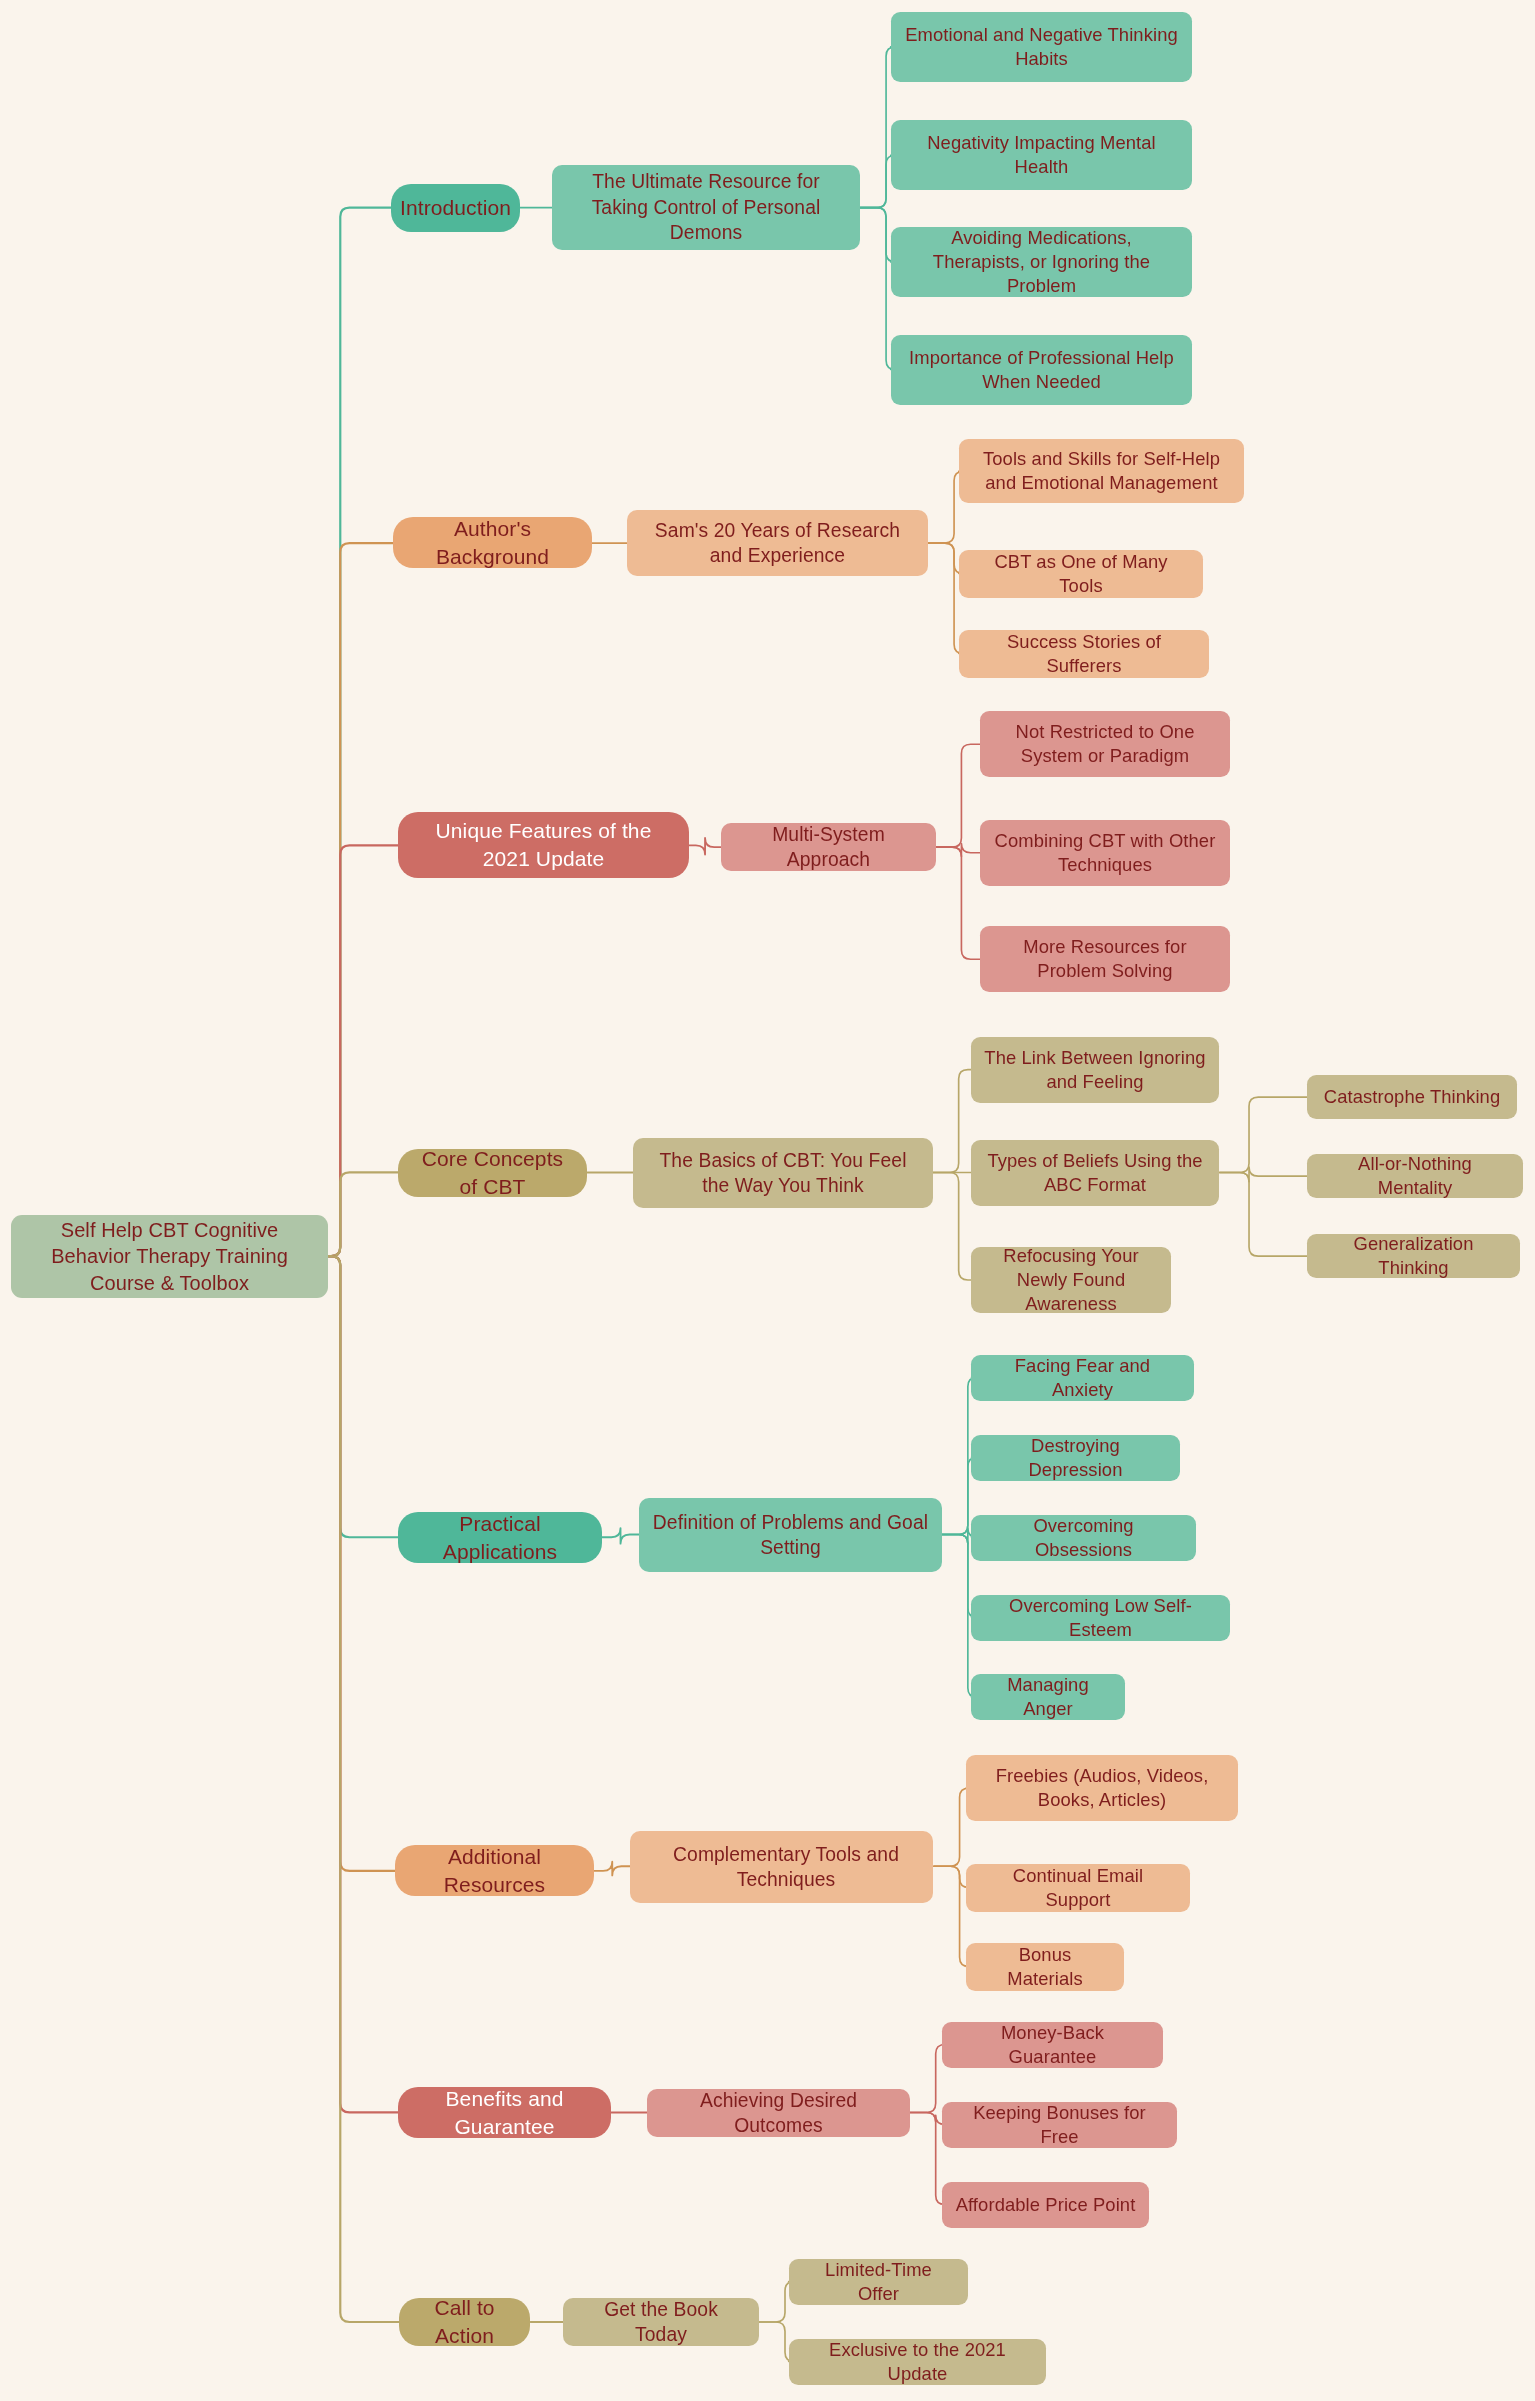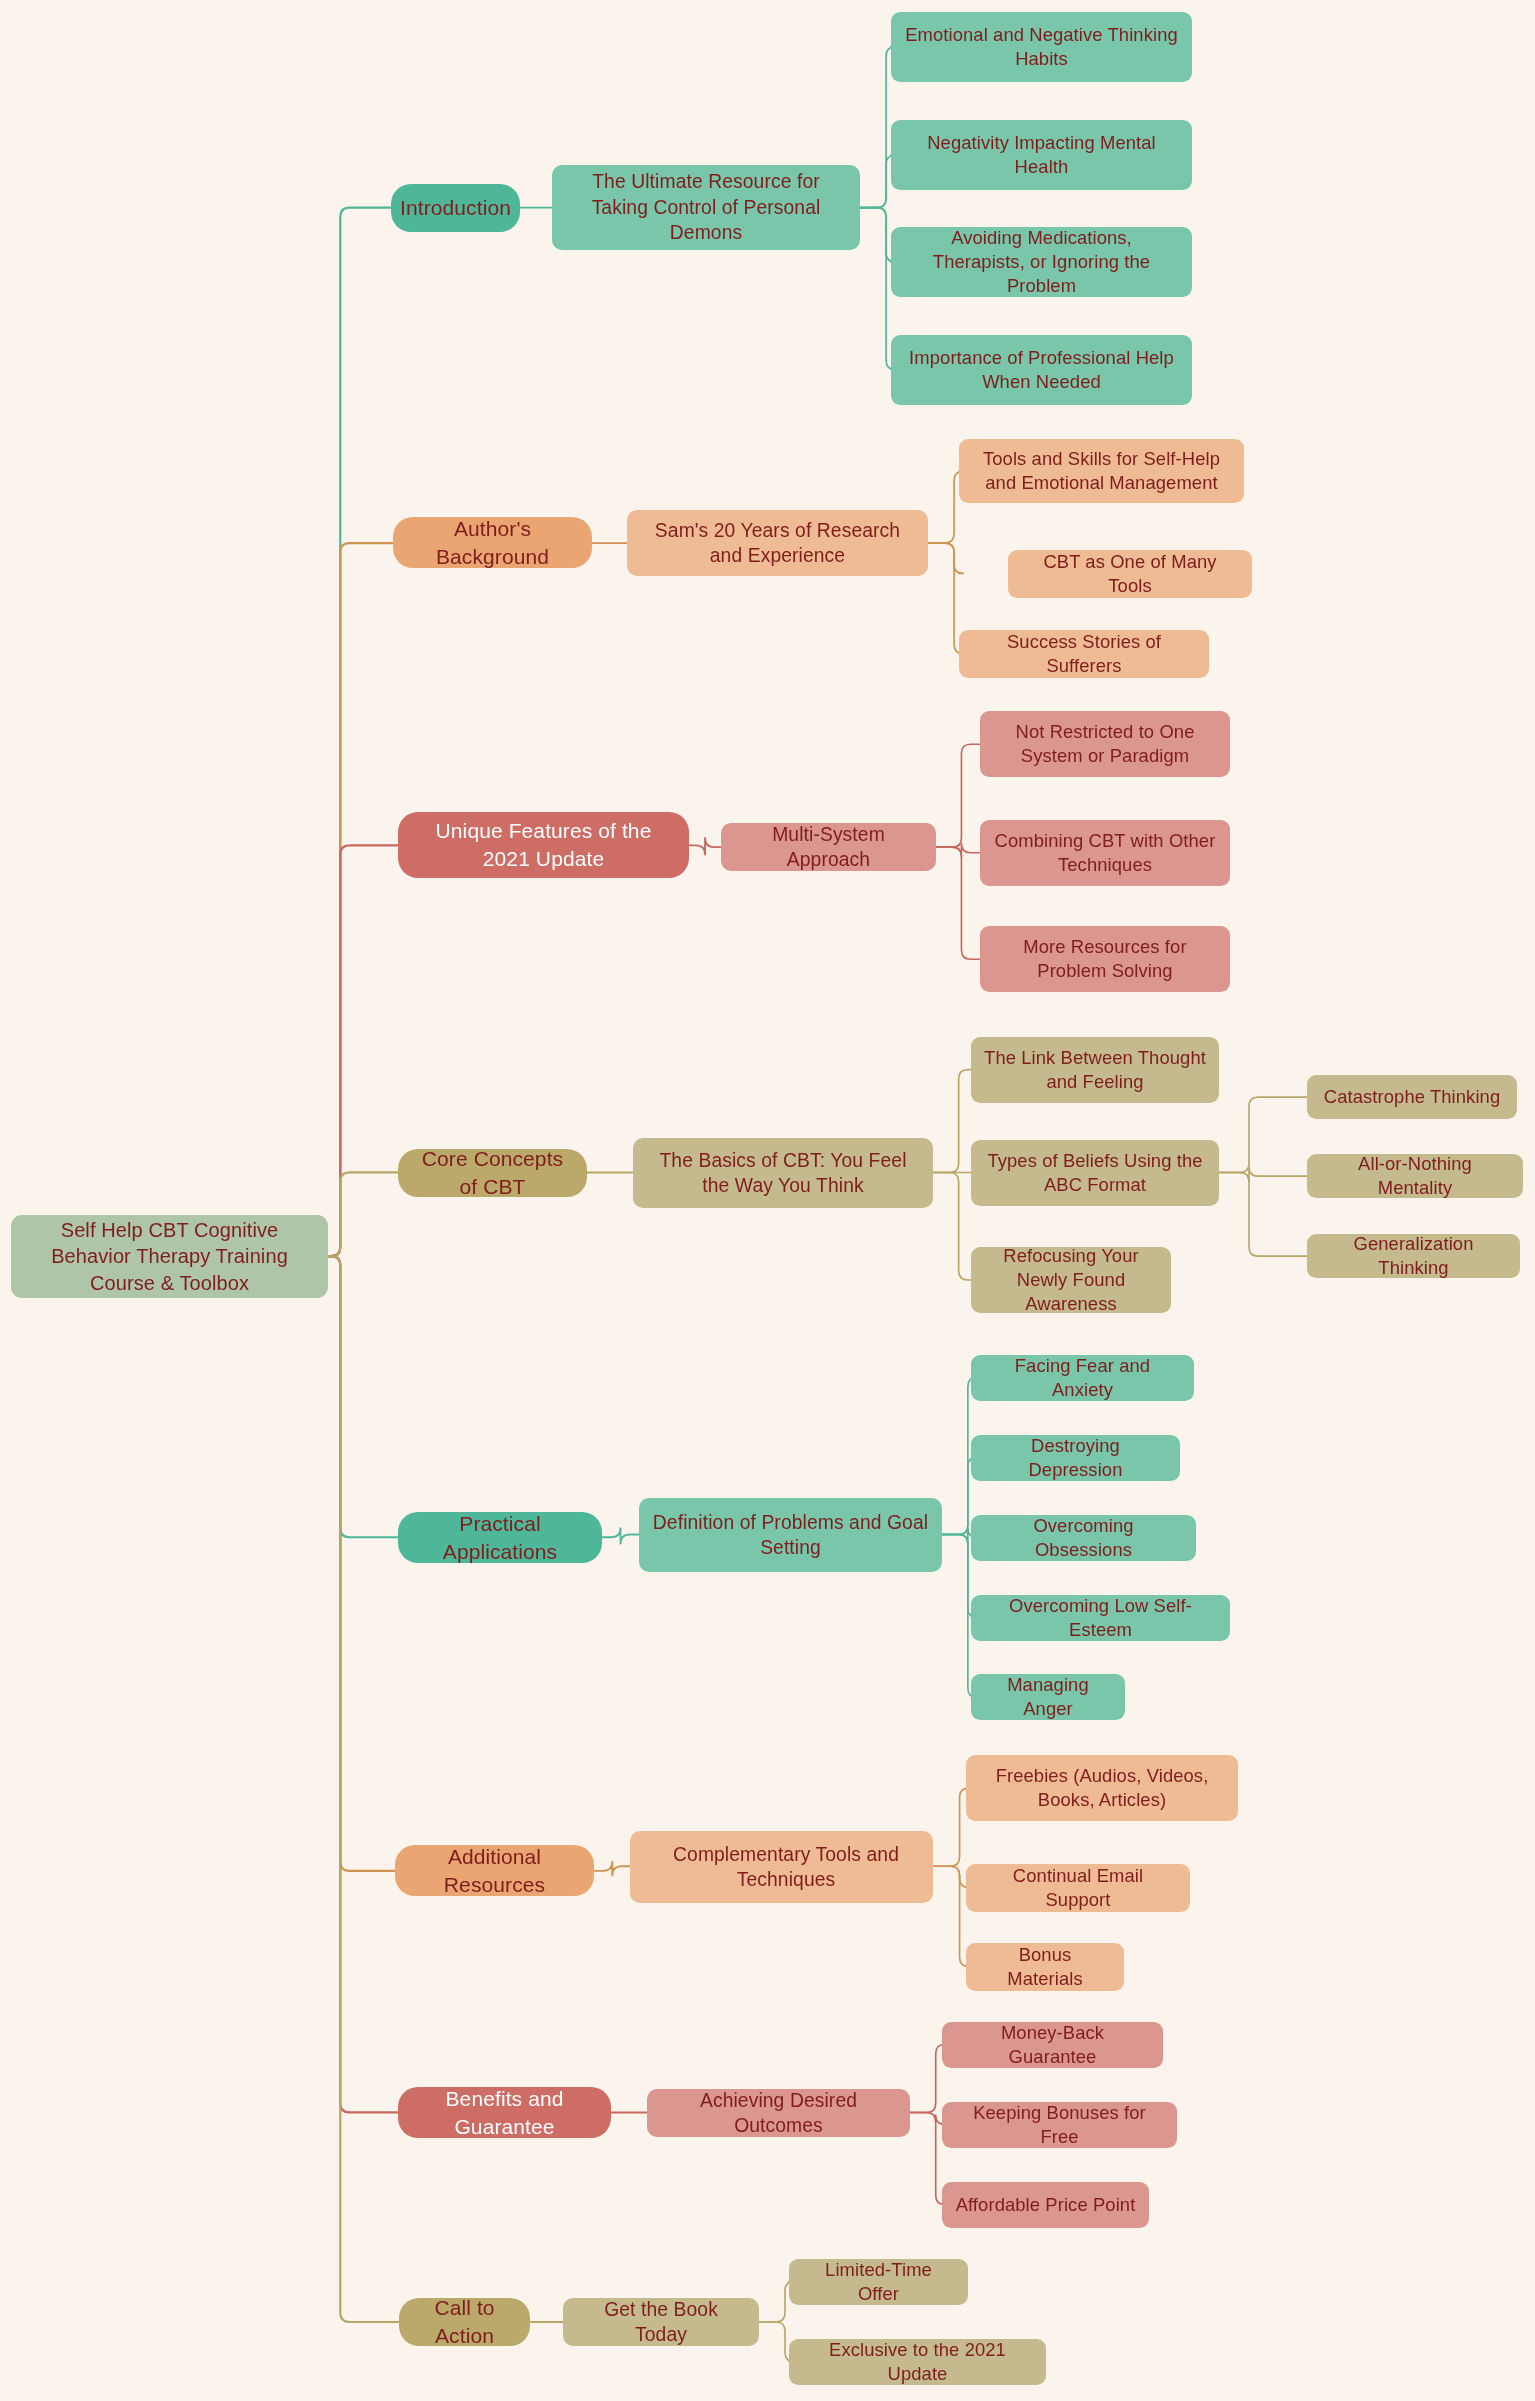--- a/index.html
+++ b/index.html
@@ -104,32 +104,32 @@
   <div class="node node-l1" style="left:391px; top:184px; width:129px; height:48px; background:#4fb799;">Introduction</div>
   <div class="node node-l2" style="left:552px; top:165px; width:308px; height:85px; background:#79c6ab;">The Ultimate Resource for Taking Control of Personal Demons</div>
   <div class="node node-l3" style="left:891px; top:12px; width:301px; height:70px; background:#79c6ab;">Emotional and Negative Thinking Habits</div>
   <div class="node node-l3" style="left:891px; top:120px; width:301px; height:70px; background:#79c6ab;">Negativity Impacting Mental Health</div>
   <div class="node node-l3" style="left:891px; top:227px; width:301px; height:70px; background:#79c6ab;">Avoiding Medications, Therapists, or Ignoring the Problem</div>
   <div class="node node-l3" style="left:891px; top:335px; width:301px; height:70px; background:#79c6ab;">Importance of Professional Help When Needed</div>
 
   <div class="node node-l1" style="left:393px; top:517px; width:199px; height:51px; background:#e9a673;">Author's Background</div>
   <div class="node node-l2" style="left:627px; top:510px; width:301px; height:66px; background:#eebb94;">Sam's 20 Years of Research and Experience</div>
   <div class="node node-l3" style="left:959px; top:439px; width:285px; height:64px; background:#eebb94;">Tools and Skills for Self-Help and Emotional Management</div>
-  <div class="node node-l3" style="left:1008px; top:550px; width:244px; height:48px; background:#eebb94;">CBT as One of Many Tools</div>
+  <div class="node node-l3" style="left:959px; top:550px; width:244px; height:48px; background:#eebb94;">CBT as One of Many Tools</div>
   <div class="node node-l3" style="left:959px; top:630px; width:250px; height:48px; background:#eebb94;">Success Stories of Sufferers</div>
 
   <div class="node node-l1 white-text" style="left:398px; top:812px; width:291px; height:66px; background:#cd6d65;">Unique Features of the 2021 Update</div>
   <div class="node node-l2" style="left:721px; top:823px; width:215px; height:48px; background:#dc9690;">Multi-System Approach</div>
   <div class="node node-l3" style="left:980px; top:711px; width:250px; height:66px; background:#dc9690;">Not Restricted to One System or Paradigm</div>
   <div class="node node-l3" style="left:980px; top:820px; width:250px; height:66px; background:#dc9690;">Combining CBT with Other Techniques</div>
   <div class="node node-l3" style="left:980px; top:926px; width:250px; height:66px; background:#dc9690;">More Resources for Problem Solving</div>
 
   <div class="node node-l1" style="left:398px; top:1149px; width:189px; height:48px; background:#bba96b;">Core Concepts of CBT</div>
   <div class="node node-l2" style="left:633px; top:1138px; width:300px; height:70px; background:#c5ba8e;">The Basics of CBT: You Feel the Way You Think</div>
-  <div class="node node-l3" style="left:971px; top:1037px; width:248px; height:66px; background:#c5ba8e;">The Link Between Thought and Feeling</div>
+  <div class="node node-l3" style="left:971px; top:1037px; width:248px; height:66px; background:#c5ba8e;">The Link Between Ignoring and Feeling</div>
   <div class="node node-l3" style="left:971px; top:1140px; width:248px; height:66px; background:#c5ba8e;">Types of Beliefs Using the ABC Format</div>
   <div class="node node-l3" style="left:971px; top:1247px; width:200px; height:66px; background:#c5ba8e;">Refocusing Your Newly Found Awareness</div>
   <div class="node node-l4" style="left:1307px; top:1075px; width:210px; height:44px; background:#c5ba8e;">Catastrophe Thinking</div>
   <div class="node node-l4" style="left:1307px; top:1154px; width:216px; height:44px; background:#c5ba8e;">All-or-Nothing Mentality</div>
   <div class="node node-l4" style="left:1307px; top:1234px; width:213px; height:44px; background:#c5ba8e;">Generalization Thinking</div>
 
   <div class="node node-l1" style="left:398px; top:1512px; width:204px; height:51px; background:#4fb799;">Practical Applications</div>
   <div class="node node-l2" style="left:639px; top:1498px; width:303px; height:74px; background:#79c6ab;">Definition of Problems and Goal Setting</div>
   <div class="node node-l3" style="left:971px; top:1355px; width:223px; height:46px; background:#79c6ab;">Facing Fear and Anxiety</div>
   <div class="node node-l3" style="left:971px; top:1435px; width:209px; height:46px; background:#79c6ab;">Destroying Depression</div>

